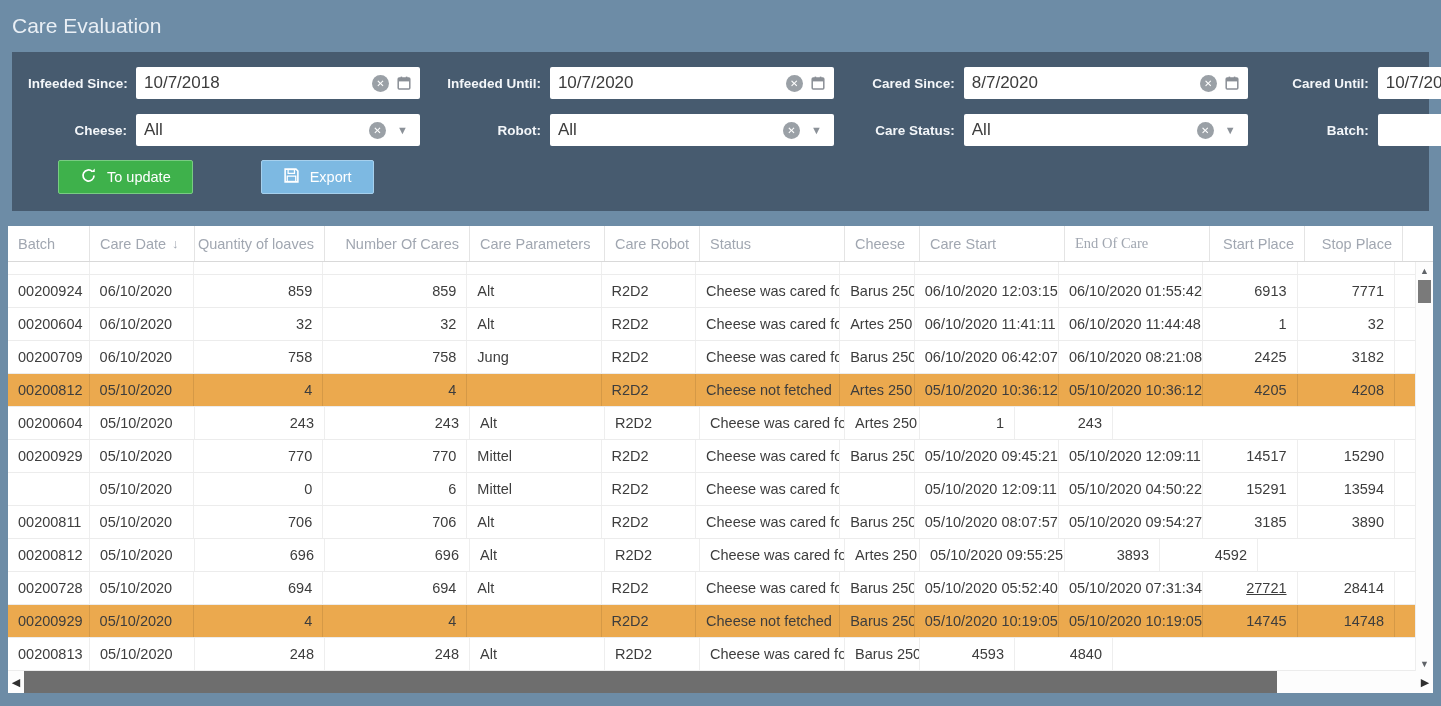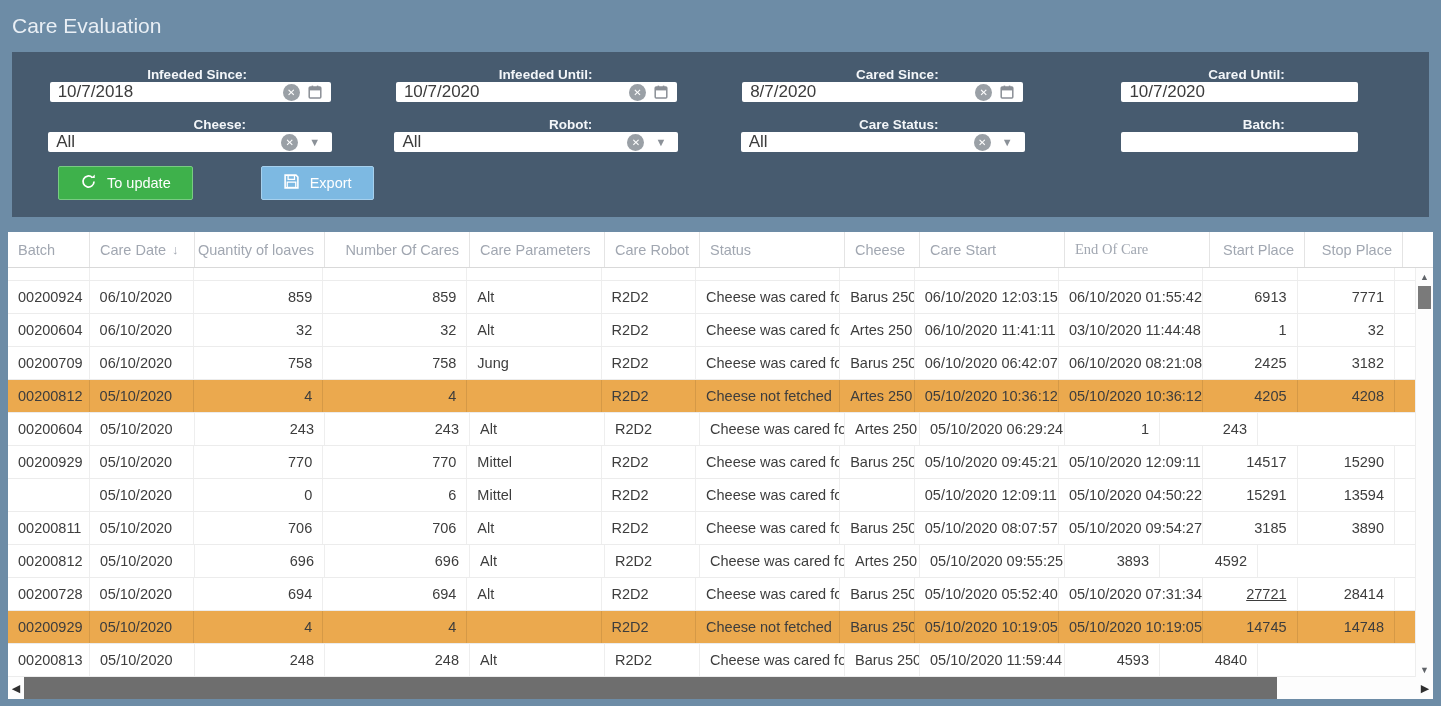--- a/index.html
+++ b/index.html
@@ -12,21 +12,21 @@
   
   .titlebar {
     height:52px; display:flex; align-items:center; padding-left:12px;
     color:#e9eff5; font-size:21px; font-weight:400;
   }
   
   .panel {
     margin:0 12px; background:#475b6f; padding:15px 16px 17px 16px;
   }
   .filter-grid { display:grid; grid-template-columns:repeat(4,1fr); row-gap:15px; }
-  .filter-cell { display:flex; align-items:center;flex-direction:column; }
+  .filter-cell { display:flex; align-items:center; }
   .filter-label {
     width:108px; text-align:right; padding-right:9px;
     color:#f3f6f9; font-size:13.5px; font-weight:600; white-space:nowrap;
   }
   .control {
     flex:1; height:32px; background:#ffffff; border-radius:2px;
     display:flex; align-items:center; padding:0 8px; margin-right:22px;
   }
   .filter-cell:nth-child(4n) .control { margin-right:0; }
   .control input {
@@ -288,21 +288,21 @@
         <div class="row">
           <div class="cell" style="width: 82px;">00200604</div>
           <div class="cell" style="width: 105px;">06/10/2020</div>
           <div class="cell right" style="width: 130px;">32</div>
           <div class="cell right" style="width: 145px;">32</div>
           <div class="cell" style="width: 135px;">Alt</div>
           <div class="cell" style="width: 95px;">R2D2</div>
           <div class="cell" style="width: 145px;">Cheese was cared for</div>
           <div class="cell" style="width: 75px;">Artes 250</div>
           <div class="cell" style="width: 145px;">06/10/2020 11:41:11</div>
-          <div class="cell" style="width: 145px;">03/10/2020 11:44:48</div>
+          <div class="cell" style="width: 145px;">06/10/2020 11:44:48</div>
           <div class="cell right" style="width: 95px;">1</div>
           <div class="cell right" style="width: 98px;">32</div>
           <div class="cell filler"></div>
         </div>
         <div class="row">
           <div class="cell" style="width: 82px;">00200709</div>
           <div class="cell" style="width: 105px;">06/10/2020</div>
           <div class="cell right" style="width: 130px;">758</div>
           <div class="cell right" style="width: 145px;">758</div>
           <div class="cell" style="width: 135px;">Jung</div>
@@ -332,21 +332,20 @@
         </div>
         <div class="row">
           <div class="cell" style="width: 82px;">00200604</div>
           <div class="cell" style="width: 105px;">05/10/2020</div>
           <div class="cell right" style="width: 130px;">243</div>
           <div class="cell right" style="width: 145px;">243</div>
           <div class="cell" style="width: 135px;">Alt</div>
           <div class="cell" style="width: 95px;">R2D2</div>
           <div class="cell" style="width: 145px;">Cheese was cared for</div>
           <div class="cell" style="width: 75px;">Artes 250</div>
-          <div class="cell" style="width: 145px;">05/10/2020 06:29:24</div>
           <div class="cell right" style="width: 95px;">1</div>
           <div class="cell right" style="width: 98px;">243</div>
           <div class="cell filler"></div>
         </div>
         <div class="row">
           <div class="cell" style="width: 82px;">00200929</div>
           <div class="cell" style="width: 105px;">05/10/2020</div>
           <div class="cell right" style="width: 130px;">770</div>
           <div class="cell right" style="width: 145px;">770</div>
           <div class="cell" style="width: 135px;">Mittel</div>
@@ -435,21 +434,20 @@
         </div>
         <div class="row">
           <div class="cell" style="width: 82px;">00200813</div>
           <div class="cell" style="width: 105px;">05/10/2020</div>
           <div class="cell right" style="width: 130px;">248</div>
           <div class="cell right" style="width: 145px;">248</div>
           <div class="cell" style="width: 135px;">Alt</div>
           <div class="cell" style="width: 95px;">R2D2</div>
           <div class="cell" style="width: 145px;">Cheese was cared for</div>
           <div class="cell" style="width: 75px;">Barus 250</div>
-          <div class="cell" style="width: 145px;">05/10/2020 11:59:44</div>
           <div class="cell right" style="width: 95px;">4593</div>
           <div class="cell right" style="width: 98px;">4840</div>
           <div class="cell filler"></div>
         </div>
       </div>
     <div class="vscroll">
       <div class="vs-arrow">▲</div>
       <div class="vs-thumb"></div>
       <div class="vs-track"></div>
       <div class="vs-arrow">▼</div>

